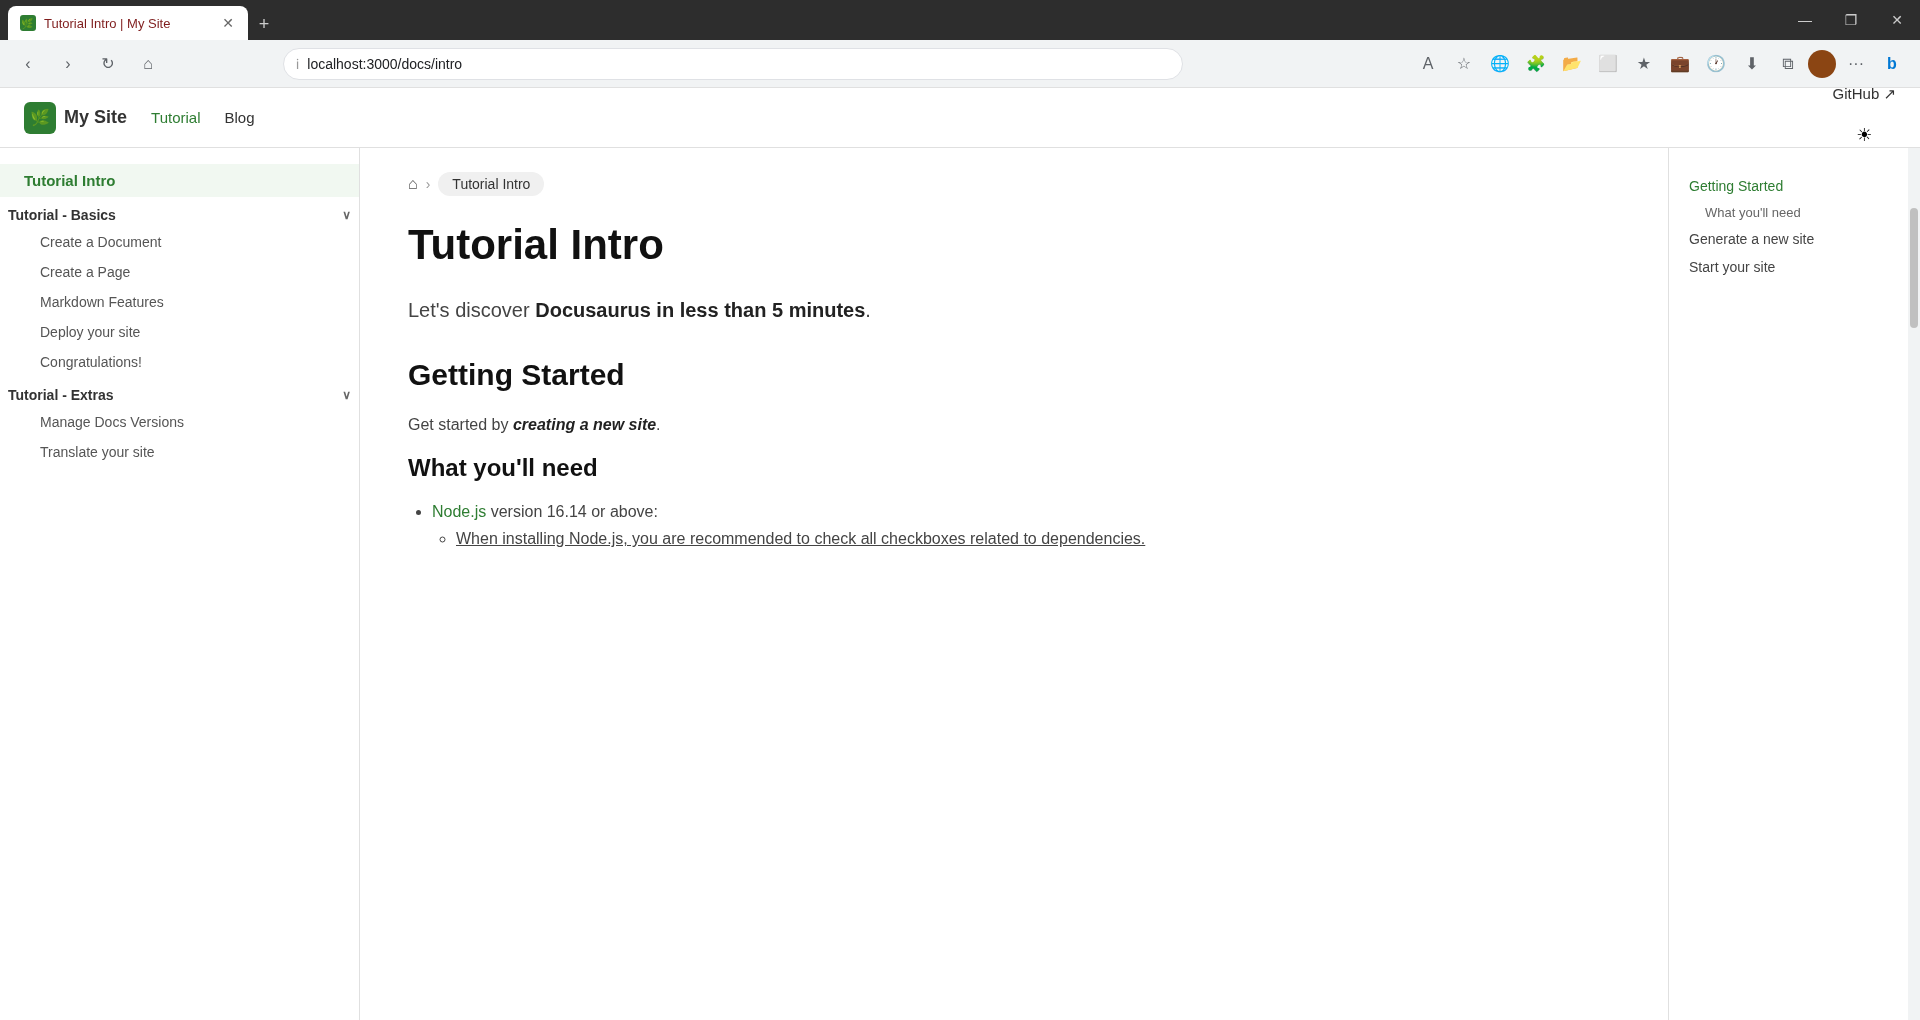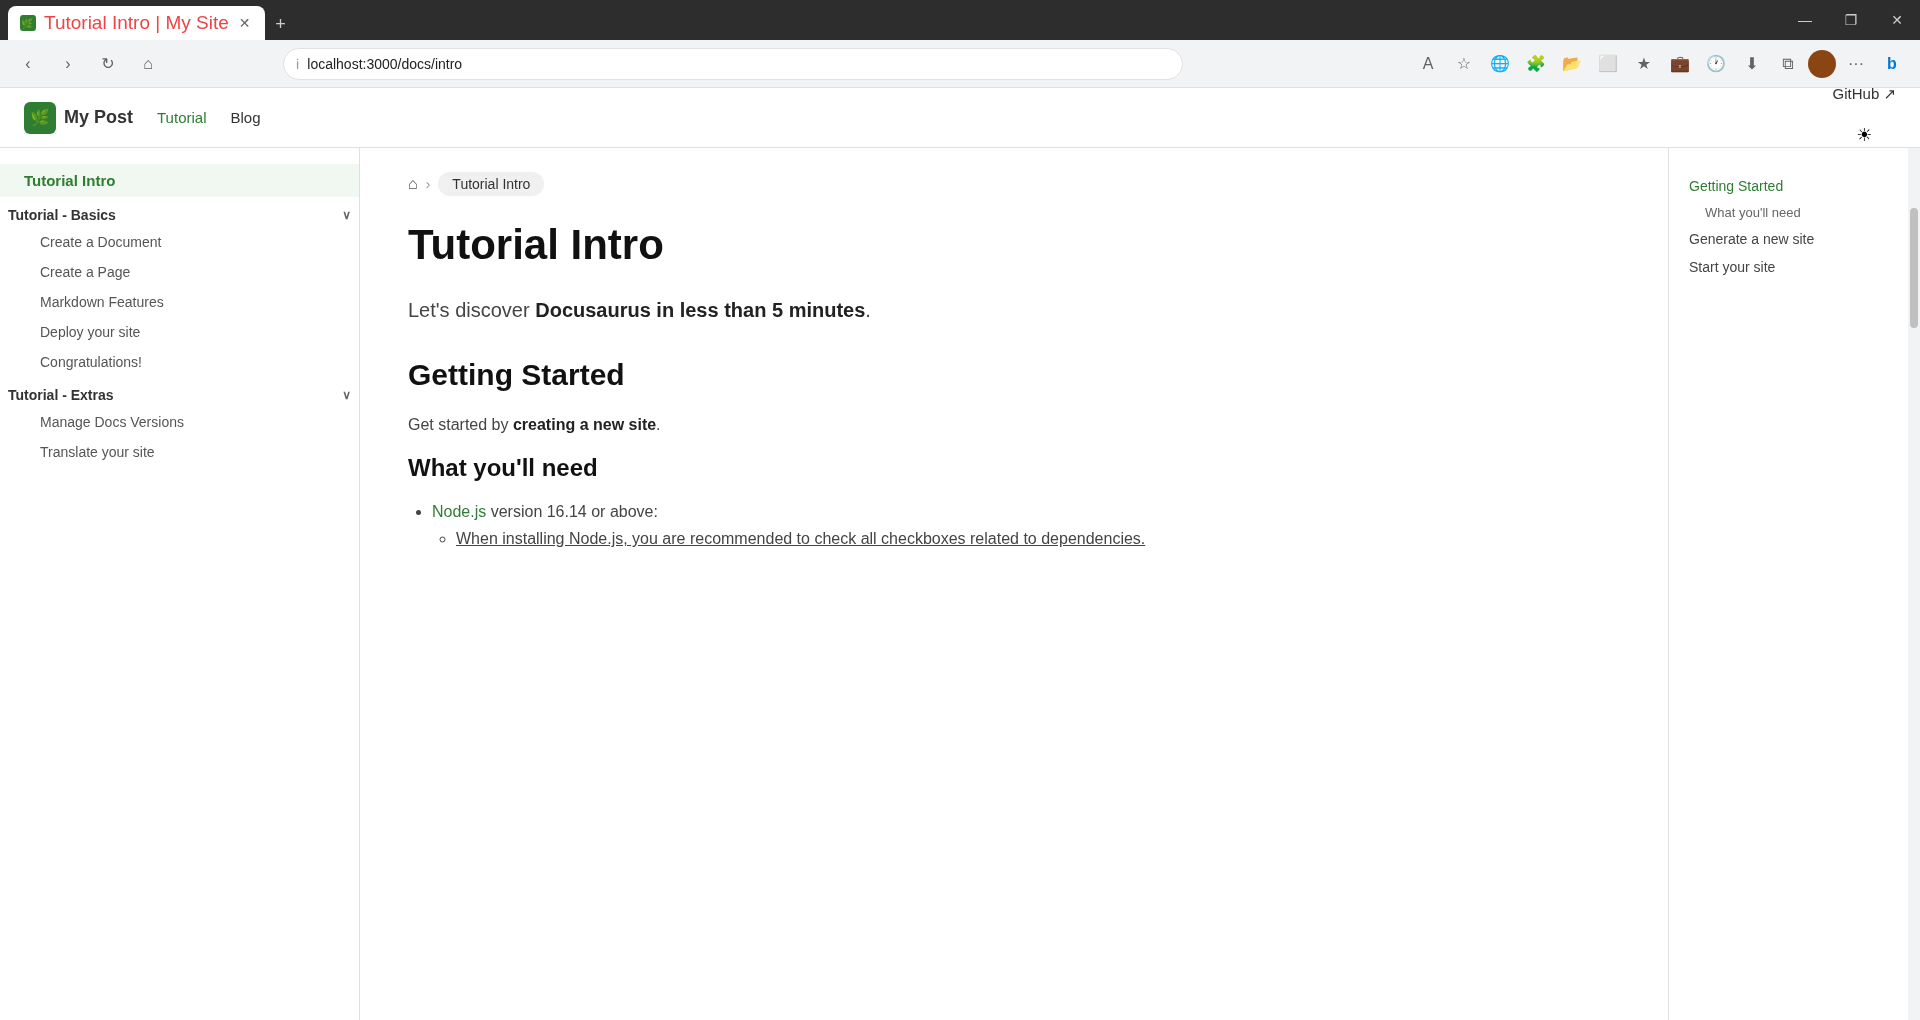--- a/index.html
+++ b/index.html
@@ -40,22 +40,22 @@
       border-radius: 3px;
       display: flex;
       align-items: center;
       justify-content: center;
       color: #fff;
       font-size: 10px;
       font-weight: bold;
     }
 
     .tab-title {
-      font-size: 19px;
-      color: #ef4444;
+      font-size: 13px;
+      color: #7f1d1d;
       flex: 1;
     }
 
     .tab-close {
       color: #666;
       cursor: pointer;
       font-size: 14px;
       padding: 2px;
     }
 
@@ -370,20 +370,21 @@
     .section-text {
       font-size: 16px;
       color: #444;
       margin-bottom: 16px;
       line-height: 1.6;
     }
 
     .section-text strong {
       font-weight: 700;
       color: #222;
+      font-style: italic;
     }
 
     .green-link {
       color: #2e7d32;
       text-decoration: none;
     }
 
     .subsection-heading {
       font-size: 24px;
       font-weight: 700;
@@ -499,21 +500,21 @@
       <button class="nav-icon-btn">···</button>
       <button class="nav-icon-btn" style="color:#0078d4;font-weight:bold;">b</button>
     </div>
   </div>
 
   <div class="page-wrapper">
 
     <div class="site-header">
       <a class="site-logo">
         <div class="logo-icon">🌿</div>
-        <span>My Post</span>
+        <span>My Site</span>
       </a>
       <nav class="site-nav">
         <a class="active">Tutorial</a>
         <a>Blog</a>
       </nav>
       <div class="header-right">
         <a class="github-link">GitHub ↗</a>
         <button class="theme-btn">☀</button>
       </div>
     </div>

